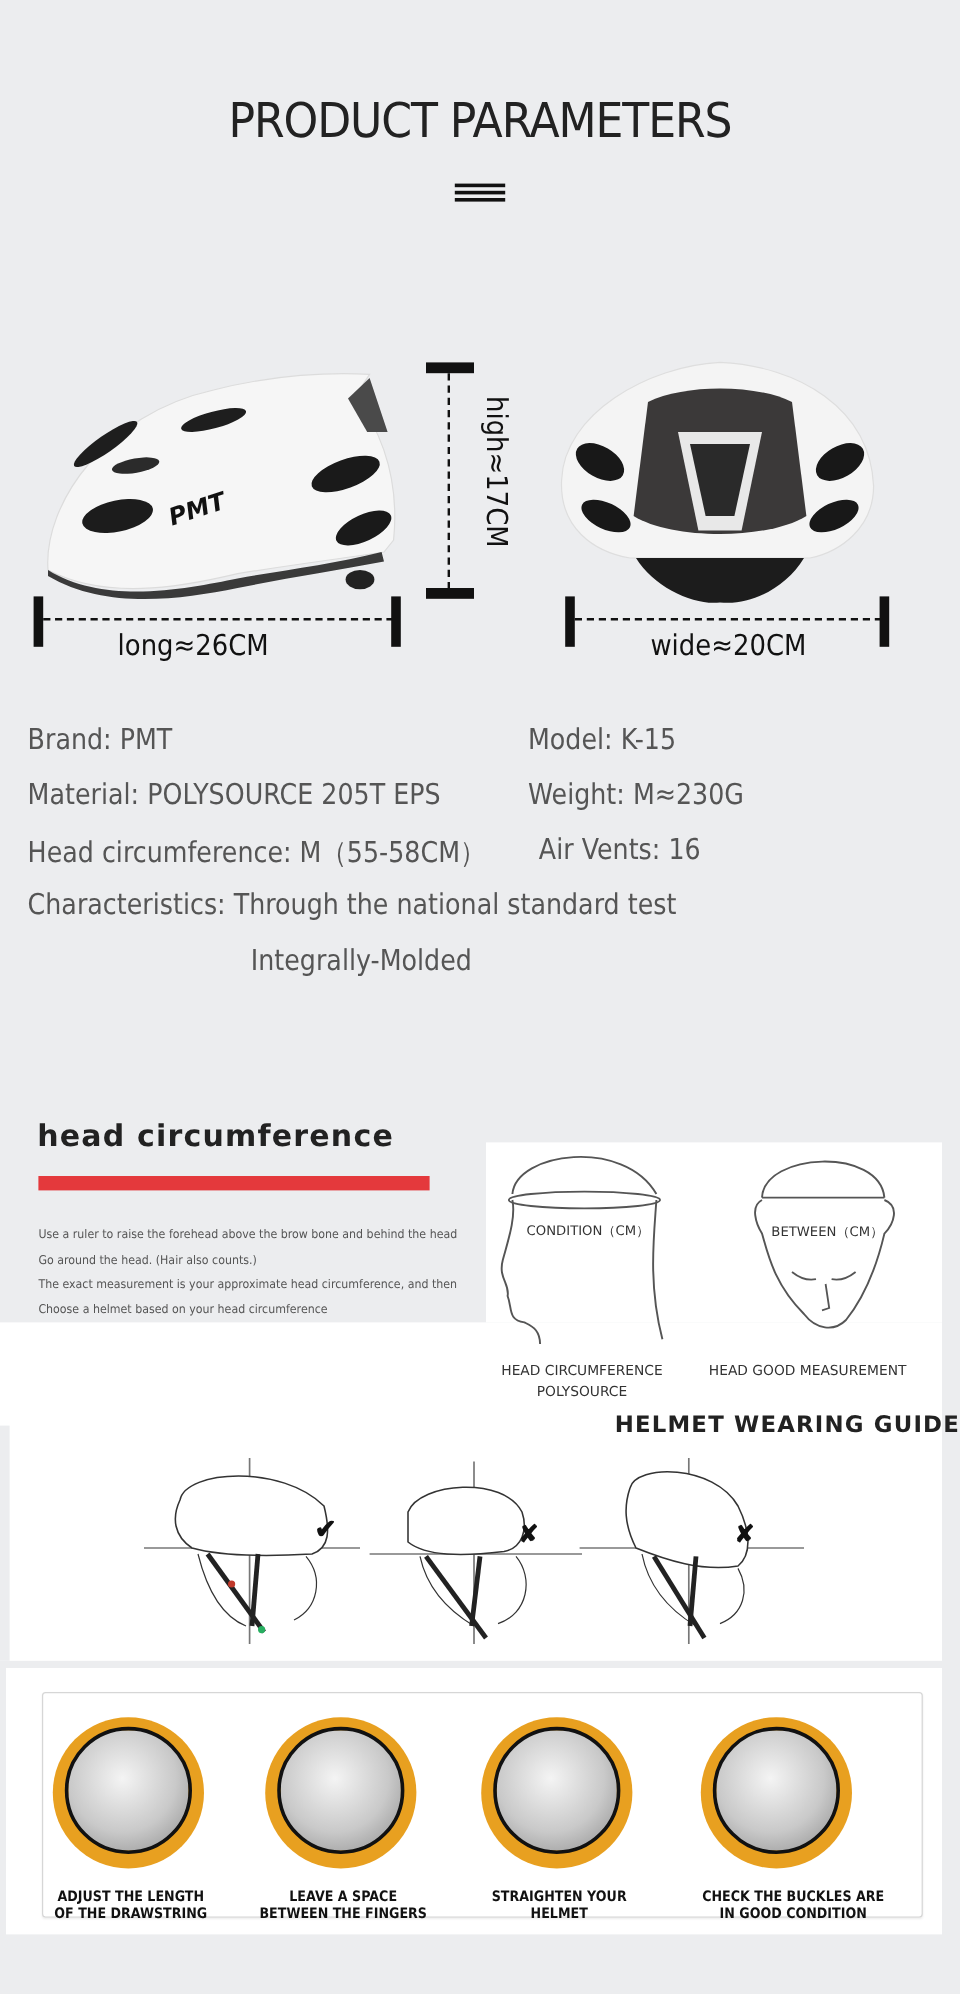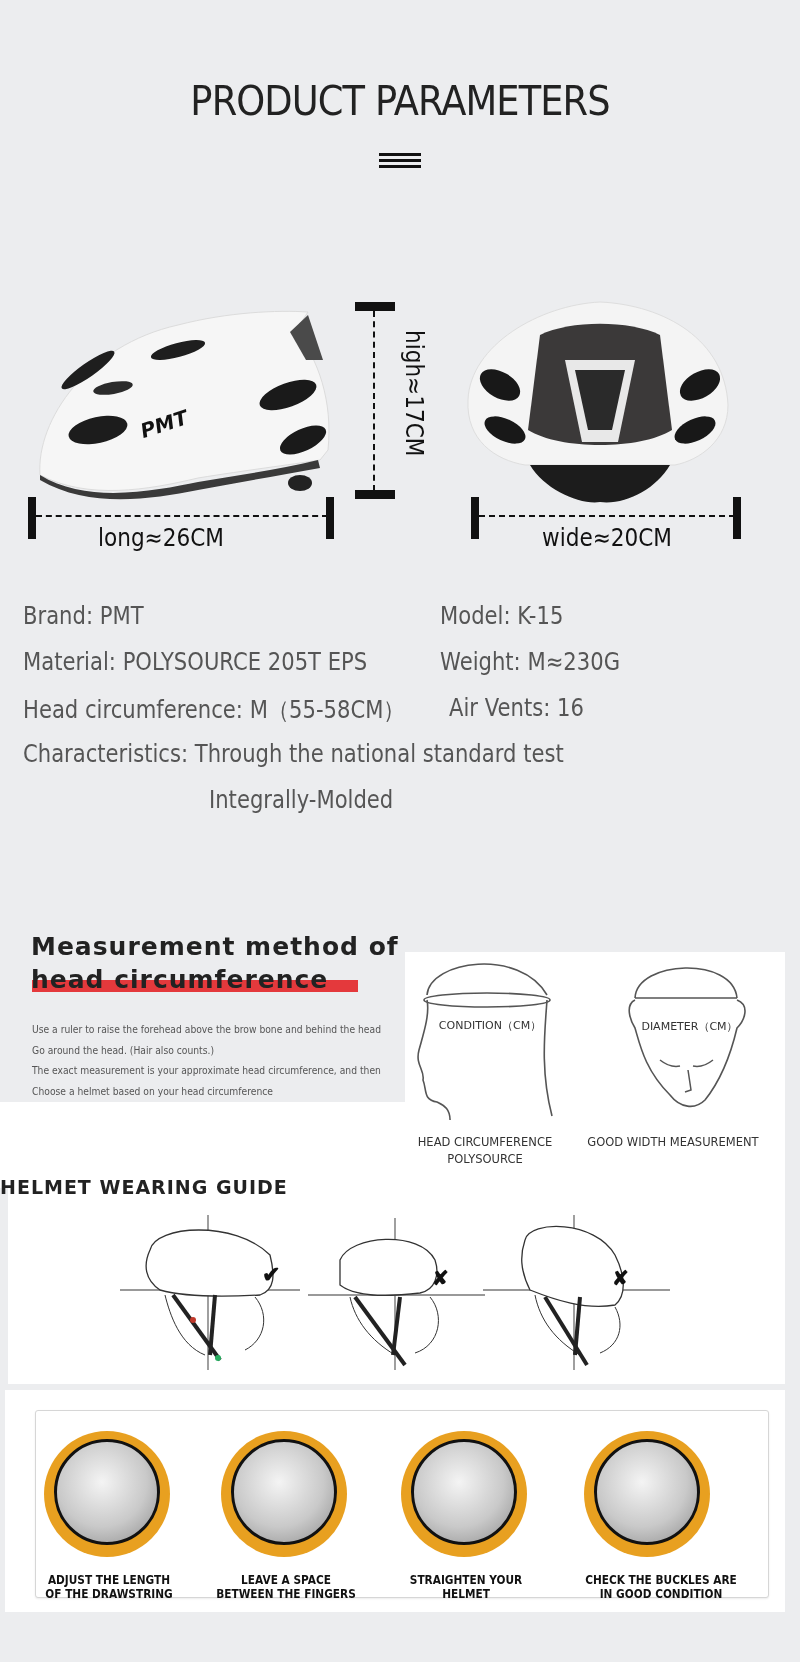--- a/index.html
+++ b/index.html
@@ -21,21 +21,21 @@
   .param { font-family:"DejaVu Sans", sans-serif; font-size:24px; color:#555; white-space:nowrap; transform:scaleX(0.88); transform-origin:left center; }
 
   
   .m-title { left:31px; top:930px; font-family:"DejaVu Sans", sans-serif; font-weight:bold; font-size:25px; color:#222; letter-spacing:1px; line-height:33px; }
   .m-red { left:32px; top:980px; width:326px; height:12px; background:#e4393c; }
   .m-desc { left:32px; top:1020px; font-family:"DejaVu Sans", sans-serif; font-size:10px; color:#555; line-height:20.5px; transform:scaleX(0.92); transform-origin:left top; white-space:nowrap; }
 
   .white-panel { background:#fff; }
   .diag-label { font-family:"DejaVu Sans", sans-serif; font-size:11.5px; color:#333; text-align:center; line-height:17px; }
 
-  .guide-title { left:0; width:800px; top:1176px; text-align:left; font-family:"DejaVu Sans", sans-serif; font-weight:bold; font-size:19px; letter-spacing:1px; color:#222; }
+  .guide-title { left:0; width:800px; top:1176px; text-align:right; font-family:"DejaVu Sans", sans-serif; font-weight:bold; font-size:19px; letter-spacing:1px; color:#222; }
 
   .tips-frame { left:35px; top:1410px; width:732px; height:186px; border:1.5px solid #d6d6d6; border-radius:3px; background:#fff; box-shadow:0 1px 2px rgba(0,0,0,0.08); }
   .tip { position:absolute; top:0; width:180px; }
   .tip-ring { position:absolute; top:20px; width:126px; height:126px; border-radius:50%; background:#e8a020; }
   .tip-inner { position:absolute; left:10px; top:8px; width:106px; height:106px; border-radius:50%; background:radial-gradient(circle at 45% 40%, #f4f4f4 0%, #c9c9c9 55%, #8b8b8b 100%); border:3px solid #111; box-sizing:border-box; }
   .tip-label { position:absolute; top:162px; width:180px; text-align:center; font-family:"DejaVu Sans", sans-serif; font-weight:bold; font-size:12px; color:#111; line-height:14px; transform:scaleX(0.88); }
 </style>
 </head>
 <body>
 
@@ -91,21 +91,20 @@
 <div class="abs param" style="left:440px;top:602px">Model:  K-15</div>
 <div class="abs param" style="left:23px;top:648px">Material: POLYSOURCE 205T EPS</div>
 <div class="abs param" style="left:440px;top:648px">Weight:  M≈230G</div>
 <div class="abs param" style="left:23px;top:694px">Head circumference: M（55-58CM）</div>
 <div class="abs param" style="left:449px;top:694px">Air Vents: 16</div>
 <div class="abs param" style="left:23px;top:740px">Characteristics: Through the national standard test</div>
 <div class="abs param" style="left:209px;top:786px">Integrally-Molded</div>
 
 <div class="abs m-red"></div>
 <div class="abs m-title">
-  <div>Measurement method of</div>
   <div>head circumference</div>
 </div>
 <div class="abs m-desc">
   <div>Use a ruler to raise the forehead above the brow bone and behind the head</div>
   <div>Go around the head. (Hair also counts.)</div>
   <div>The exact measurement is your approximate head circumference, and then</div>
   <div>Choose a helmet based on your head circumference</div>
 </div>
 
 <div class="abs white-panel" style="left:405px;top:952px;width:380px;height:150px"></div>
@@ -126,22 +125,22 @@
 </div>
 
 <svg class="abs" style="left:625px;top:950px" width="130" height="175">
   <path d="M10 48 C 12 10, 108 6, 112 48" fill="none" stroke="#555" stroke-width="1.6"></path>
   <line x1="10" y1="48" x2="112" y2="48" stroke="#555" stroke-width="1.6"></line>
   <path d="M10 50 C 0 55, 5 70, 10 78 C 15 95, 20 120, 45 145 C 55 158, 70 160, 80 150 C 100 125, 108 95, 112 78 C 120 70, 125 55, 112 50" fill="none" stroke="#555" stroke-width="1.6"></path>
   <path d="M35 110 Q 45 118, 55 116" fill="none" stroke="#555" stroke-width="1.5"></path>
   <path d="M68 116 Q 78 118, 88 110" fill="none" stroke="#555" stroke-width="1.5"></path>
   <path d="M63 120 L 66 140 L 60 142" fill="none" stroke="#555" stroke-width="1.5"></path>
 </svg>
-<div class="abs diag-label" style="left:632px;top:1018px;width:115px;font-size:11px">DIAMETER（CM）</div>
-<div class="abs diag-label" style="left:578px;top:1134px;width:190px">GOOD WIDTH MEASUREMENT</div>
+<div class="abs diag-label" style="left:632px;top:1018px;width:115px;font-size:11px">BETWEEN（CM）</div>
+<div class="abs diag-label" style="left:578px;top:1134px;width:190px">HEAD GOOD MEASUREMENT</div>
 
 <div class="abs guide-title">HELMET WEARING GUIDE</div>
 
 <svg class="abs" style="left:115px;top:1215px" width="580" height="160">
   <g stroke="#777" stroke-width="1.4" fill="none">
     <line x1="5" y1="75" x2="185" y2="75"></line>
       <line x1="93" y1="0" x2="93" y2="155"></line>
     <line x1="193" y1="80" x2="370" y2="80"></line>
       <line x1="280" y1="3" x2="280" y2="155"></line>
     <line x1="368" y1="75" x2="555" y2="75"></line>

